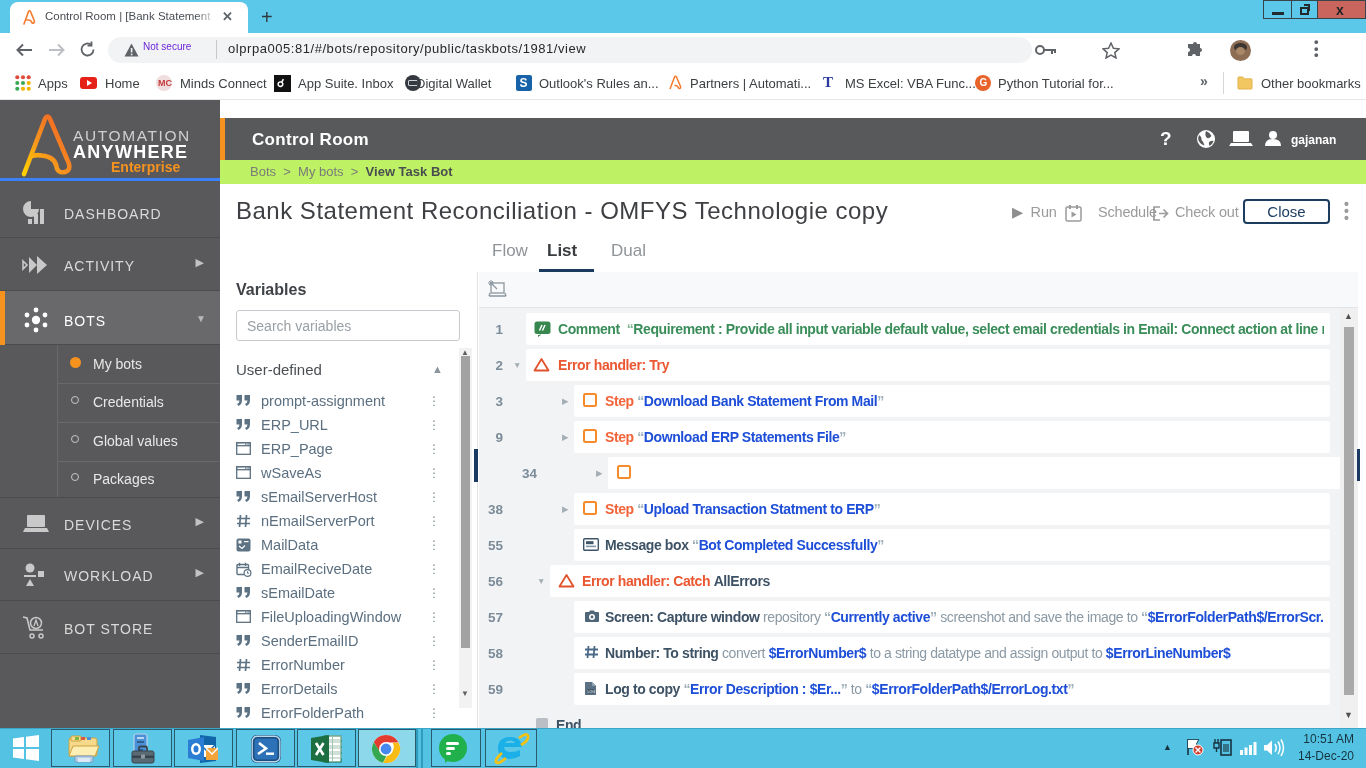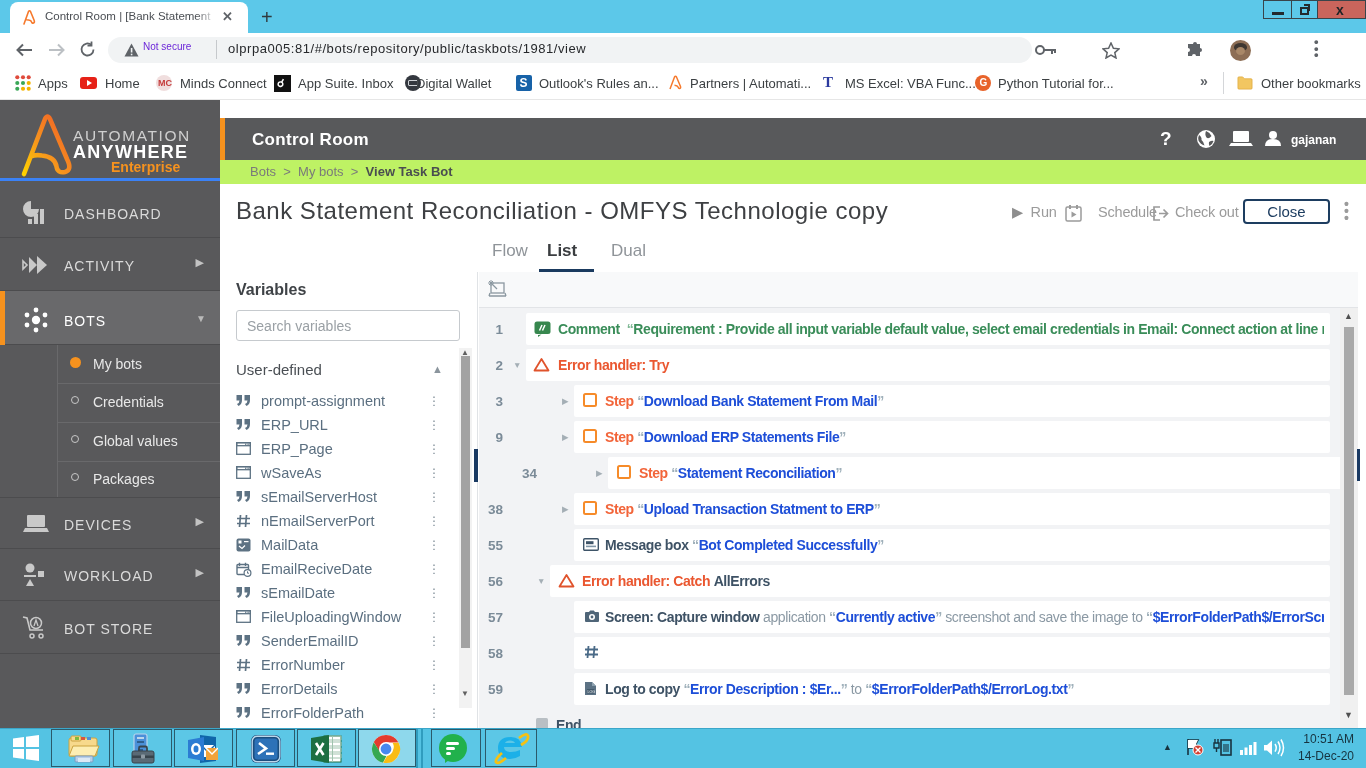--- a/index.html
+++ b/index.html
@@ -518,21 +518,20 @@
         </svg></span>
     <span class="rtext" style="left:605px;width:719px;"><span class="stp">Step</span> <span class="qt">“</span><span class="qv">Download ERP Statements File</span><span class="qt">”</span></span>
   </div>
     <div class="lrow" style="left:12px;top:457px;width:1235px;margin-left:22px;">
     <div class="card" style="left:574px;width:756px;"></div>
     <span class="num" style="left:473px;">34</span>
       <span class="chev" style="left:562px;">▶</span>
       <span style="position:absolute;left:583px;top:8px;"><svg width="14" height="14" viewBox="0 0 14 14">
           <rect x="1" y="1" width="12" height="12" rx="1.5" fill="none" stroke="#f68b29" stroke-width="2"></rect>
         </svg></span>
-    <span class="rtext" style="left:605px;width:719px;"><span class="stp">Step</span> <span class="qt">“</span><span class="qv">Statement Reconciliation</span><span class="qt">”</span></span>
   </div>
     <div class="lrow" style="left:0;top:493px;width:1366px;">
     <div class="card" style="left:574px;width:756px;"></div>
     <span class="num" style="left:473px;">38</span>
       <span class="chev" style="left:562px;">▶</span>
       <span style="position:absolute;left:583px;top:8px;"><svg width="14" height="14" viewBox="0 0 14 14">
           <rect x="1" y="1" width="12" height="12" rx="1.5" fill="none" stroke="#f68b29" stroke-width="2"></rect>
         </svg></span>
     <span class="rtext" style="left:605px;width:719px;"><span class="stp">Step</span> <span class="qt">“</span><span class="qv">Upload Transaction Statment to ERP</span><span class="qt">”</span></span>
   </div>
@@ -556,28 +555,29 @@
     <span class="rtext" style="left:582px;width:742px;"><span class="org">Error handler: Catch</span> <span class="slate">AllErrors</span></span>
   </div>
     <div class="lrow" style="left:0;top:601px;width:1366px;">
     <div class="card" style="left:574px;width:756px;"></div>
     <span class="num" style="left:473px;">57</span>
       <span style="position:absolute;left:584px;top:8px;"><svg width="16" height="13" viewBox="0 0 16 13">
           <path d="M1 3 Q1 2 2 2 L5 2 L6.2 0.6 L9.8 0.6 L11 2 L14 2 Q15 2 15 3 L15 11 Q15 12 14 12 L2 12 Q1 12 1 11 Z" fill="#4f6578"></path>
           <circle cx="8" cy="7" r="3" fill="#fff"></circle>
           <circle cx="8" cy="7" r="1.4" fill="#4f6578"></circle>
         </svg></span>
-    <span class="rtext" style="left:605px;width:719px;"><span class="slate">Screen: Capture window</span> <span class="gry">application</span> <span class="qt">“</span><span class="qv">Currently active</span><span class="qt">”</span> <span class="gry">screenshot and save the image to</span> <span class="qt">“</span><span class="qv">$ErrorFolderPath$/ErrorScr...</span></span>
+    <span class="rtext" style="left:605px;width:719px;"><span class="slate">Screen: Capture window</span> <span class="gry">repository</span> <span class="qt">“</span><span class="qv">Currently active</span><span class="qt">”</span> <span class="gry">screenshot and save the image to</span> <span class="qt">“</span><span class="qv">$ErrorFolderPath$/ErrorScr...</span></span>
   </div>
     <div class="lrow" style="left:0;top:637px;width:1366px;">
     <div class="card" style="left:574px;width:756px;"></div>
     <span class="num" style="left:473px;">58</span>
       <span style="position:absolute;left:584px;top:8px;"><svg width="15" height="14" viewBox="0 0 15 14">
           <path d="M4.5 1 L3.5 13 M10.5 1 L9.5 13 M1 4.5 L14 4.5 M1 9.5 L14 9.5" stroke="#4a6a87" stroke-width="1.8" fill="none"></path>
         </svg></span>
+    <span class="rtext" style="left:605px;width:719px;"><span class="slate">Number: To string</span> <span class="gry">convert</span> <span class="qv">$ErrorNumber$</span> <span class="gry">to a string datatype and assign output to</span> <span class="qv">$ErrorLineNumber$</span></span>
   </div>
     <div class="lrow" style="left:0;top:673px;width:1366px;">
     <div class="card" style="left:574px;width:756px;"></div>
     <span class="num" style="left:473px;">59</span>
       <span style="position:absolute;left:584px;top:8px;"><svg width="13" height="15" viewBox="0 0 13 15">
           <path d="M1 1 L8 1 L12 5 L12 14 L1 14 Z" fill="#5c7284"></path>
           <path d="M8 1 L8 5 L12 5" fill="#8da1af"></path>
           <rect x="2.8" y="8" width="7.5" height="4.5" rx="0.8" fill="#42586a"></rect>
           <text x="3.4" y="11.7" font-size="3.6" fill="#fff" font-family="Liberation Sans">LOG</text>
         </svg></span>

